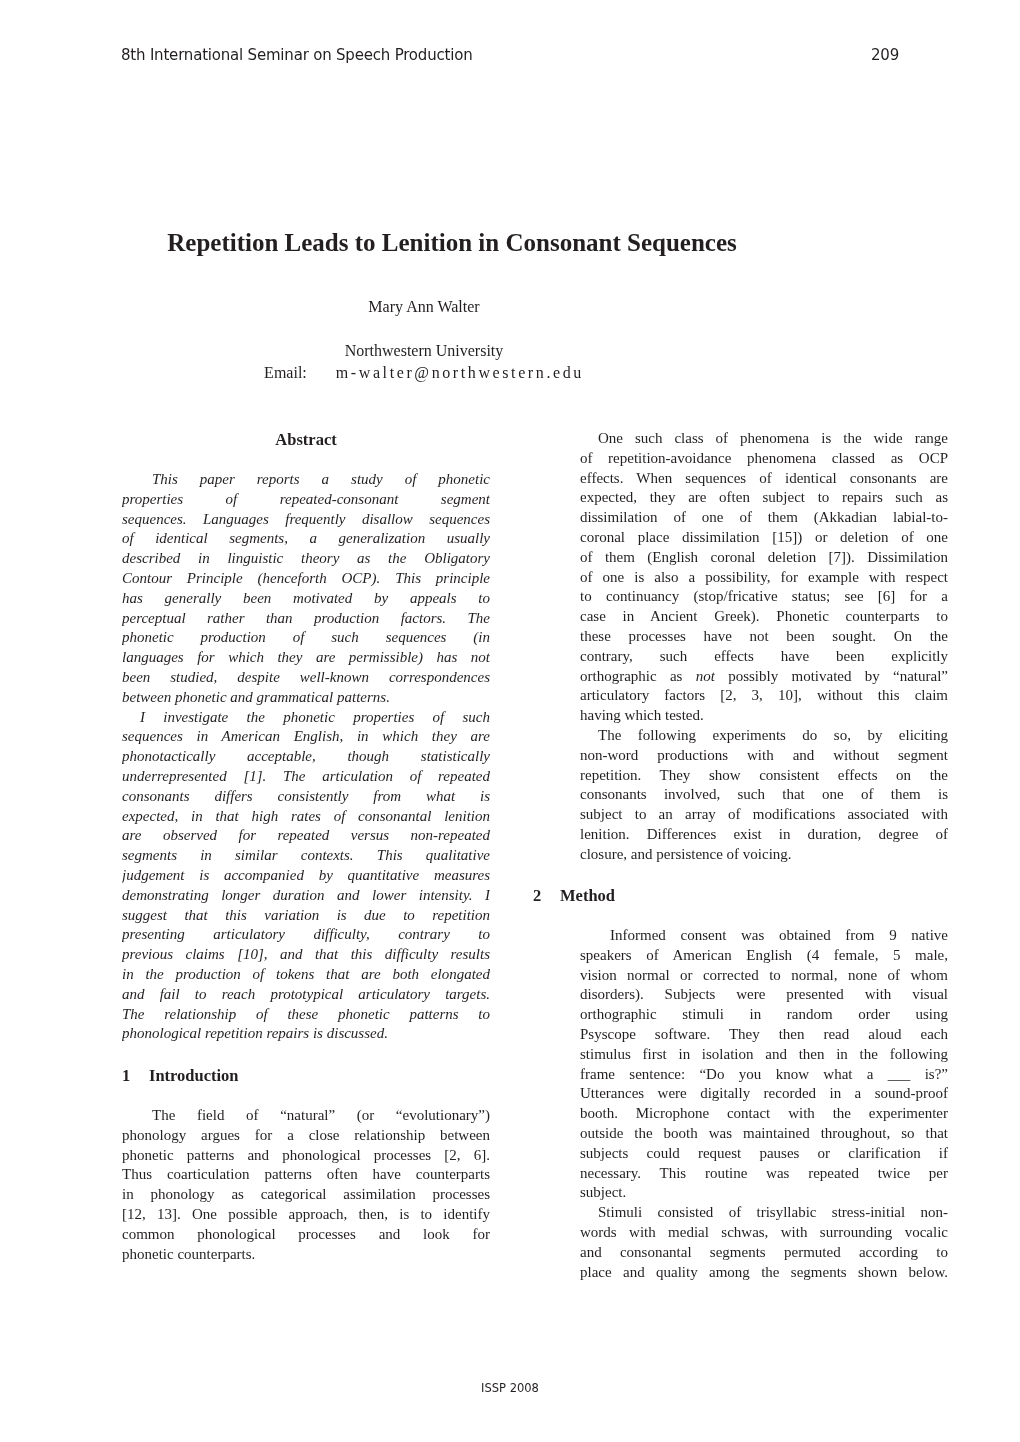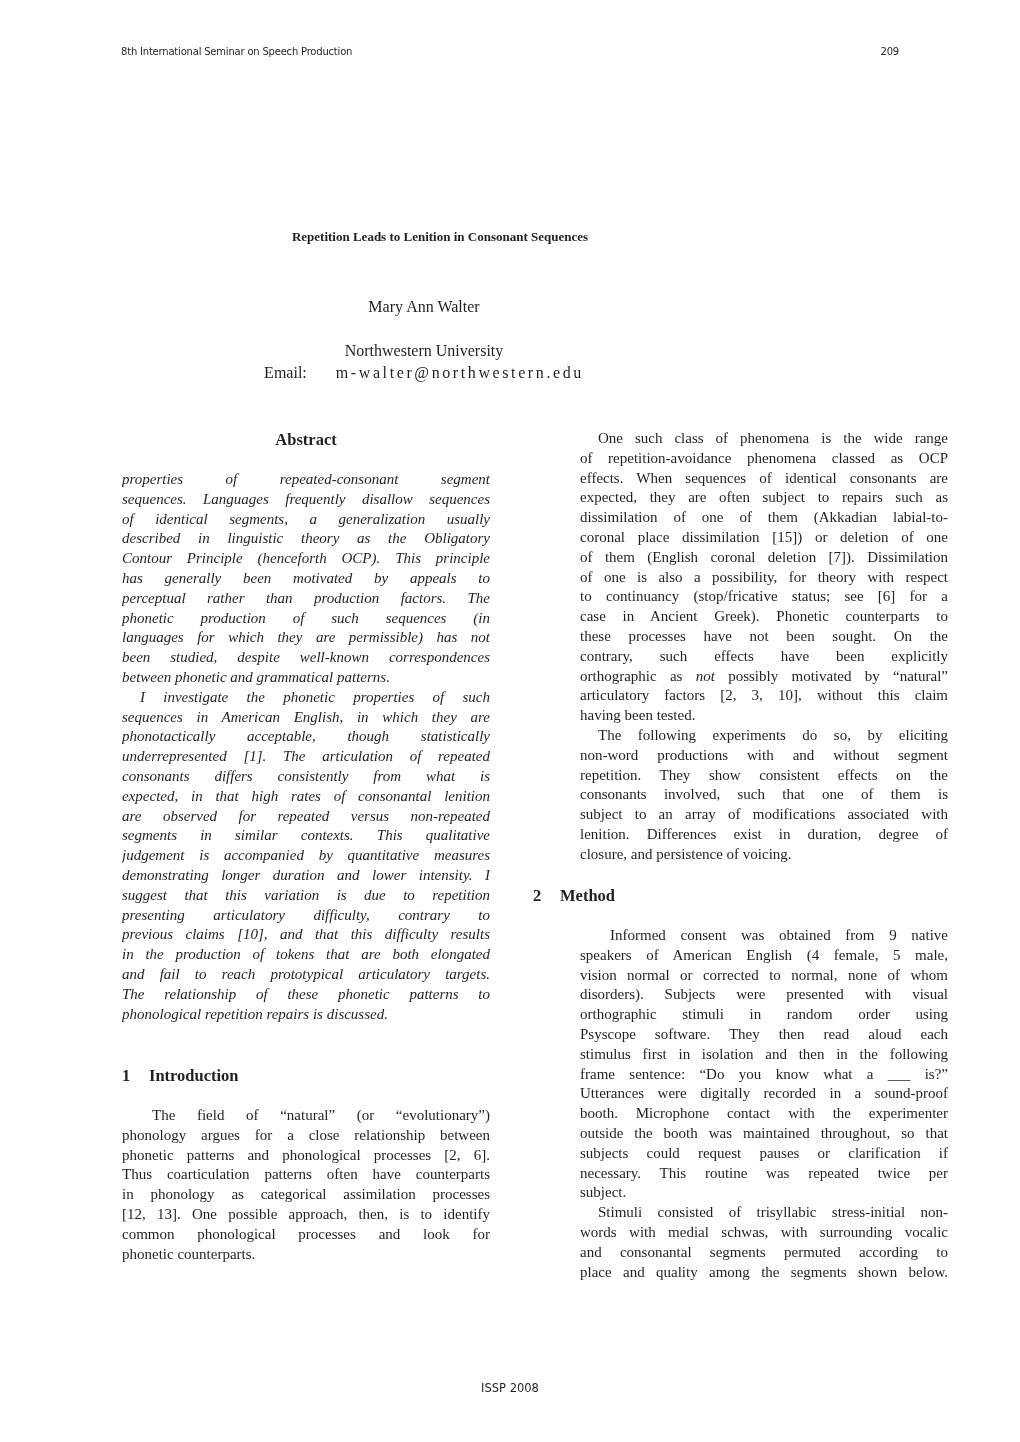--- a/index.html
+++ b/index.html
@@ -2,26 +2,26 @@
 <html><head>
 <meta charset="utf-8">
 <style>
   html, body { margin: 0; padding: 0; background: #ffffff; }
   body {
     width: 1020px; height: 1442px; position: relative; overflow: hidden;
     color: #231f20;
   }
   .running-head {
     position: absolute; top: 46px; left: 121px; width: 778px;
-    font-family: "DejaVu Sans", sans-serif; font-size: 10px;
+    font-family: "DejaVu Sans", sans-serif; font-size: 15px;
     display: flex; justify-content: space-between; letter-spacing: -0.2px;
   }
   .title {
     position: absolute; top: 229px; left: 0; width: 880px; text-align: center;
-    font-family: "Liberation Serif", serif; font-weight: bold; font-size: 13px;
+    font-family: "Liberation Serif", serif; font-weight: bold; font-size: 25px; padding-left: 12px;
   }
   .author, .affil, .email {
     position: absolute; left: 0; width: 848px; text-align: center;
     font-family: "Liberation Serif", serif; font-size: 16px;
   }
   .author { top: 298px; }
   .affil { top: 342px; }
   .email { top: 364px; }
   .email .addr { letter-spacing: 2.6px; margin-left: 25px; }
 
@@ -62,20 +62,21 @@
 <div class="author">Mary Ann Walter</div>
 <div class="affil">Northwestern University</div>
 <div class="email">
   <span>Email: </span><span class="addr">m-walter@northwestern.edu</span>
 </div>
 
 <div class="section-heading abstract-heading" style="left:122px; top:430px;">Abstract</div>
 
 <div class="col col-left italic" style="top:470px;">
   <div>
+    <span class="line indent">This paper reports a study of phonetic</span>
     <span class="line">properties of repeated-consonant segment</span>
     <span class="line">sequences. Languages frequently disallow sequences</span>
     <span class="line">of identical segments, a generalization usually</span>
     <span class="line">described in linguistic theory as the Obligatory</span>
     <span class="line">Contour Principle (henceforth OCP). This principle</span>
     <span class="line">has generally been motivated by appeals to</span>
     <span class="line">perceptual rather than production factors. The</span>
     <span class="line">phonetic production of such sequences (in</span>
     <span class="line">languages for which they are permissible) has not</span>
     <span class="line">been studied, despite well-known correspondences</span>
@@ -119,28 +120,28 @@
 
 <div class="col col-right" style="top:429px;">
   <div>
     <span class="line indent-s">One such class of phenomena is the wide range</span>
     <span class="line">of repetition-avoidance phenomena classed as OCP</span>
     <span class="line">effects. When sequences of identical consonants are</span>
     <span class="line">expected, they are often subject to repairs such as</span>
     <span class="line">dissimilation of one of them (Akkadian labial-to-</span>
     <span class="line">coronal place dissimilation [15]) or deletion of one</span>
     <span class="line">of them (English coronal deletion [7]). Dissimilation</span>
-    <span class="line">of one is also a possibility, for theory with respect</span>
+    <span class="line">of one is also a possibility, for example with respect</span>
     <span class="line">to continuancy (stop/fricative status; see [6] for a</span>
     <span class="line">case in Ancient Greek). Phonetic counterparts to</span>
     <span class="line">these processes have not been sought. On the</span>
     <span class="line">contrary, such effects have been explicitly</span>
     <span class="line"><span>orthographic as </span><i>not</i><span> possibly motivated by “natural”</span></span>
     <span class="line">articulatory factors [2, 3, 10], without this claim</span>
-    <span class="line last">having been tested.</span>
+    <span class="line last">having which tested.</span>
   </div>
   <div>
     <span class="line indent-s">The following experiments do so, by eliciting</span>
     <span class="line">non-word productions with and without segment</span>
     <span class="line">repetition. They show consistent effects on the</span>
     <span class="line">consonants involved, such that one of them is</span>
     <span class="line">subject to an array of modifications associated with</span>
     <span class="line">lenition. Differences exist in duration, degree of</span>
     <span class="line last">closure, and persistence of voicing.</span>
   </div>

